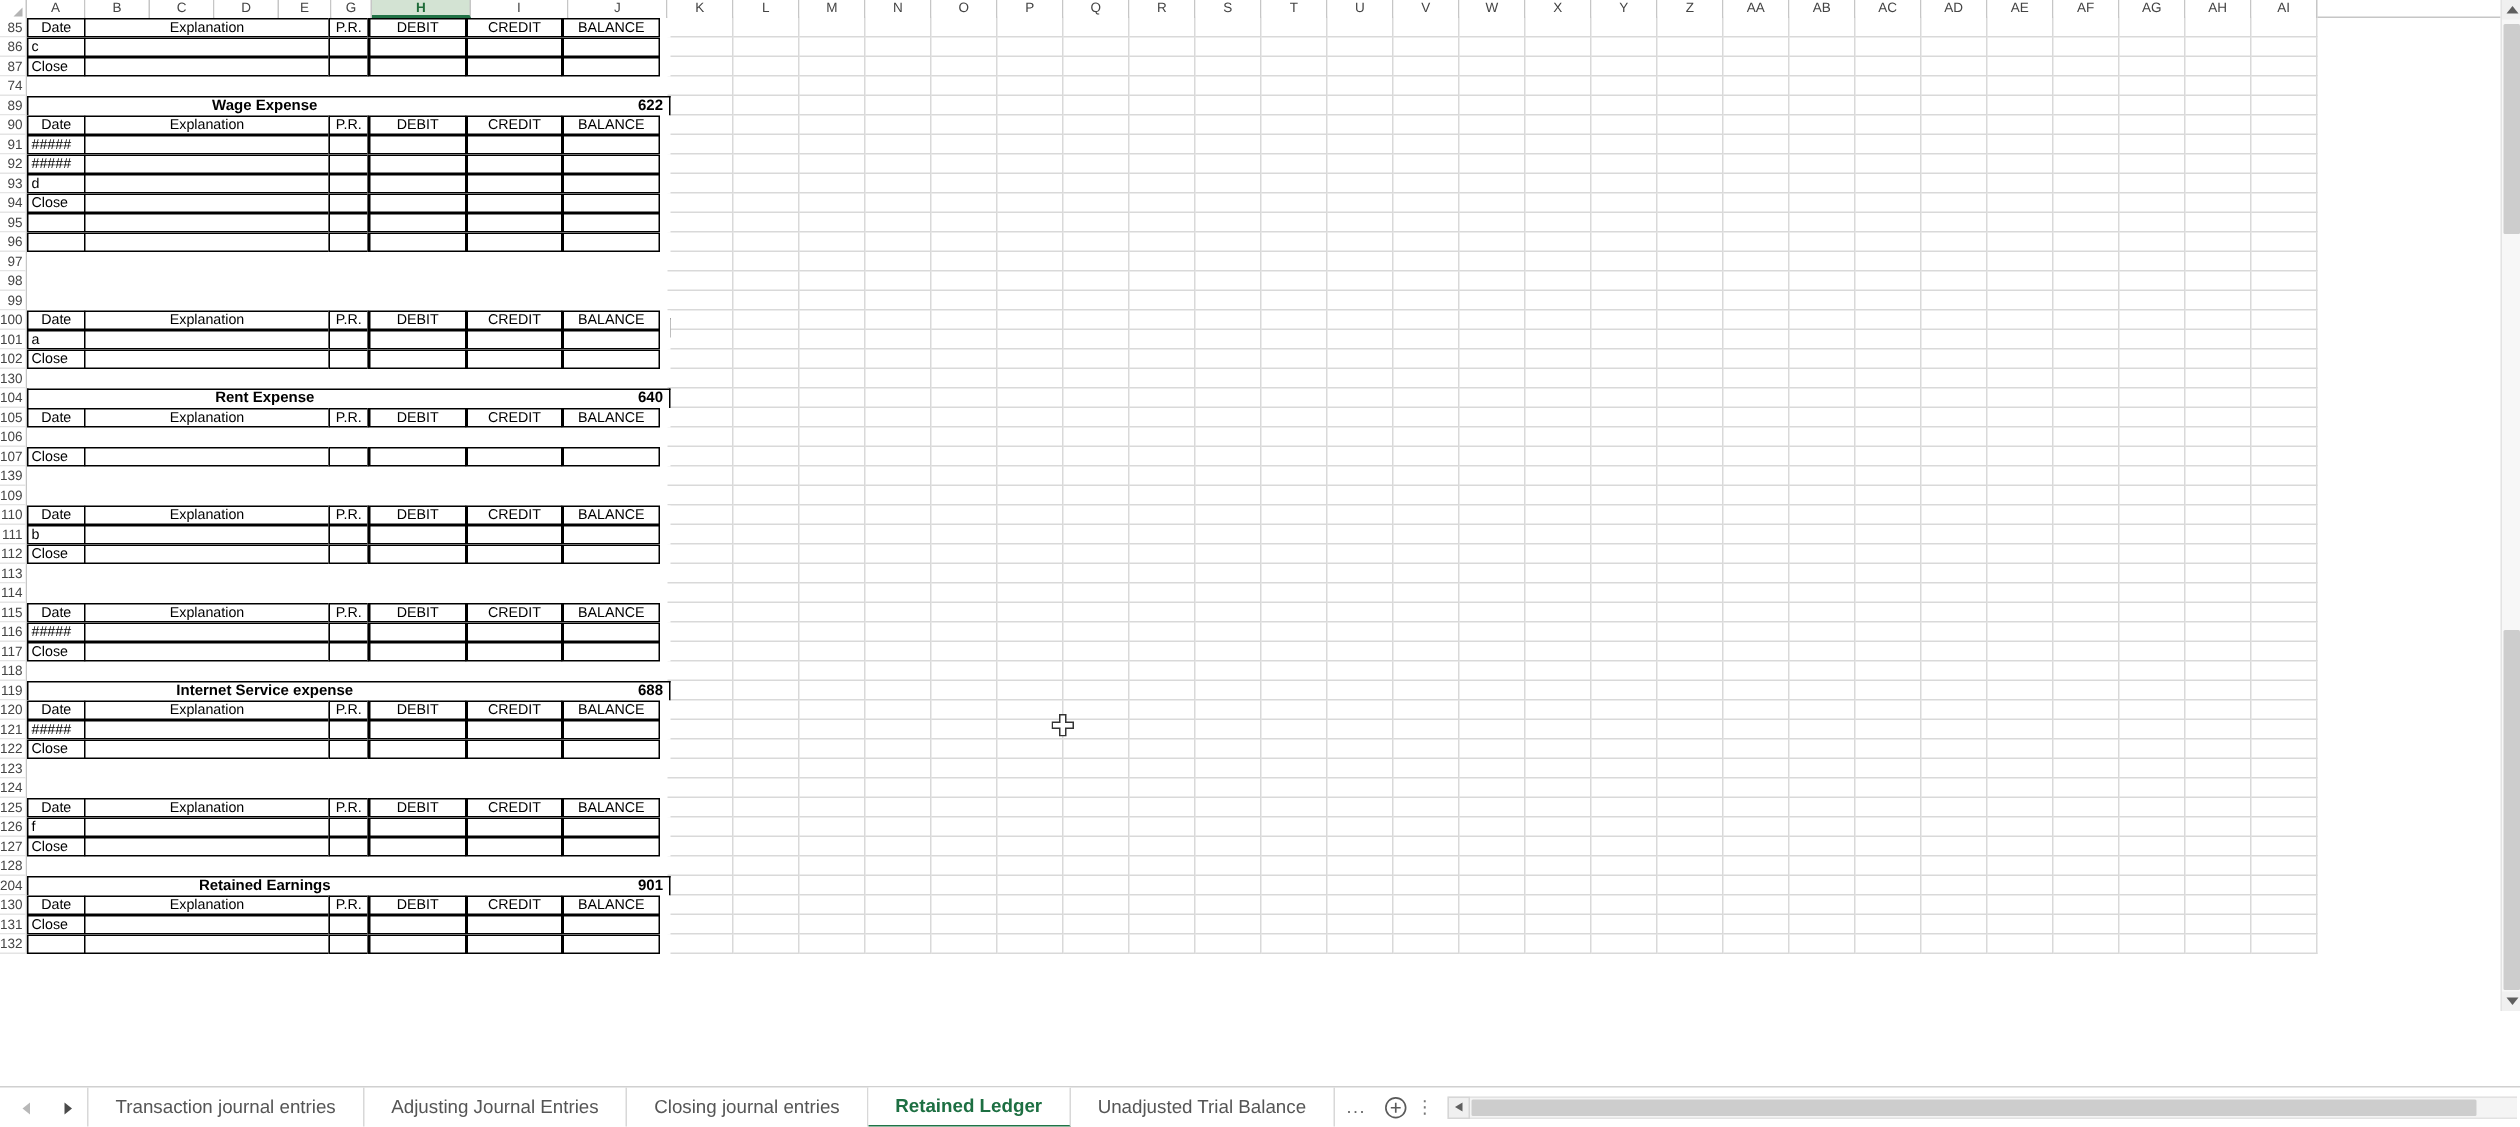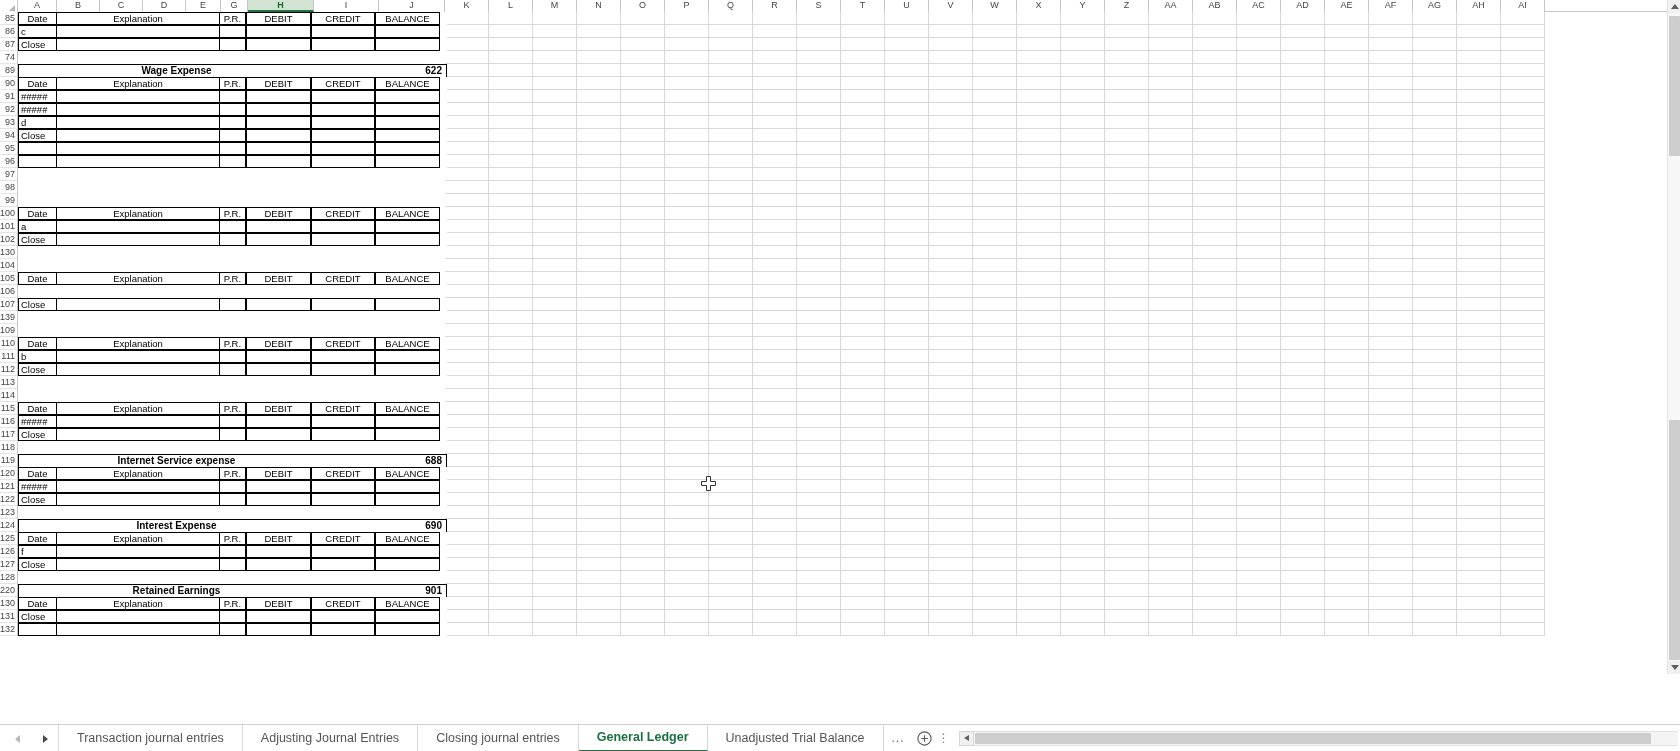--- a/index.html
+++ b/index.html
@@ -417,21 +417,21 @@
       <div class="rowhdr">119</div>
       <div class="rowhdr">120</div>
       <div class="rowhdr">121</div>
       <div class="rowhdr">122</div>
       <div class="rowhdr">123</div>
       <div class="rowhdr">124</div>
       <div class="rowhdr">125</div>
       <div class="rowhdr">126</div>
       <div class="rowhdr">127</div>
       <div class="rowhdr">128</div>
-      <div class="rowhdr">220</div>
+      <div class="rowhdr">204</div>
       <div class="rowhdr">130</div>
       <div class="rowhdr">131</div>
       <div class="rowhdr">132</div>
     </div>
 
   <div class="gridsurface" id="gridsurface">
       <div class="gridrow">
         <div class="gcell nogrid" style="width: 39px;"></div>
         <div class="gcell nogrid" style="width: 43px;"></div>
         <div class="gcell nogrid" style="width: 43px;"></div>
@@ -2267,20 +2267,24 @@
         <div class="lcell  thickL" style="width: 66px;"></div>
       </div>
       <div class="lrow" style="top: 221px; width: 429px;">
         <div class="lcell left" style="width: 39px;">Close</div>
         <div class="lcell " style="width: 164px;"></div>
         <div class="lcell " style="width: 27px;"></div>
         <div class="lcell  thickL" style="width: 66px;"></div>
         <div class="lcell  thickL" style="width: 65px;"></div>
         <div class="lcell  thickL" style="width: 66px;"></div>
       </div>
+      <div class="title-row" style="top: 247px; width: 429px;">
+        <div class="title-text">Rent Expense</div>
+        <div class="title-acct">640</div>
+      </div>
       <div class="lrow" style="top: 260px; width: 429px;">
         <div class="lcell hdr" style="width: 39px;">Date</div>
         <div class="lcell hdr" style="width: 164px;">Explanation</div>
         <div class="lcell hdr" style="width: 27px;">P.R.</div>
         <div class="lcell hdr thickL" style="width: 66px;">DEBIT</div>
         <div class="lcell hdr thickL" style="width: 65px;">CREDIT</div>
         <div class="lcell hdr thickL" style="width: 66px;">BALANCE</div>
       </div>
       <div class="lrow" style="top: 286px; width: 429px;">
         <div class="lcell left" style="width: 39px;">Close</div>
@@ -2358,24 +2362,20 @@
         <div class="lcell  thickL" style="width: 65px;"></div>
         <div class="lcell  thickL" style="width: 66px;"></div>
       </div>
       <div class="lrow" style="top: 481px; width: 429px;">
         <div class="lcell left" style="width: 39px;">Close</div>
         <div class="lcell " style="width: 164px;"></div>
         <div class="lcell " style="width: 27px;"></div>
         <div class="lcell  thickL" style="width: 66px;"></div>
         <div class="lcell  thickL" style="width: 65px;"></div>
         <div class="lcell  thickL" style="width: 66px;"></div>
-      </div>
-      <div class="title-row" style="top: 507px; width: 429px;">
-        <div class="title-text">Interest Expense</div>
-        <div class="title-acct">690</div>
       </div>
       <div class="lrow" style="top: 520px; width: 429px;">
         <div class="lcell hdr" style="width: 39px;">Date</div>
         <div class="lcell hdr" style="width: 164px;">Explanation</div>
         <div class="lcell hdr" style="width: 27px;">P.R.</div>
         <div class="lcell hdr thickL" style="width: 66px;">DEBIT</div>
         <div class="lcell hdr thickL" style="width: 65px;">CREDIT</div>
         <div class="lcell hdr thickL" style="width: 66px;">BALANCE</div>
       </div>
       <div class="lrow" style="top: 533px; width: 429px;">
@@ -2445,21 +2445,21 @@
           <span class="tri"></span>
         </div>
       <div class="navarrow next">
           <span class="tri"></span>
         </div>
     </div>
     <div class="tabs" id="tabs">
         <div class="tab">Transaction journal entries</div>
         <div class="tab">Adjusting Journal Entries</div>
         <div class="tab">Closing journal entries</div>
-        <div class="tab active">General Ledger</div>
+        <div class="tab active">Retained Ledger</div>
         <div class="tab">Unadjusted Trial Balance</div>
       </div>
     <div class="tab-ellipsis">...</div>
     <div class="addsheet">
       <svg width="15" height="15" viewBox="0 0 15 15">
         <circle cx="7.5" cy="7.5" r="6.6" fill="none" stroke="#5a5a5a" stroke-width="1.1"></circle>
         <line x1="7.5" y1="4.2" x2="7.5" y2="10.8" stroke="#5a5a5a" stroke-width="1.1"></line>
         <line x1="4.2" y1="7.5" x2="10.8" y2="7.5" stroke="#5a5a5a" stroke-width="1.1"></line>
       </svg>
     </div>

